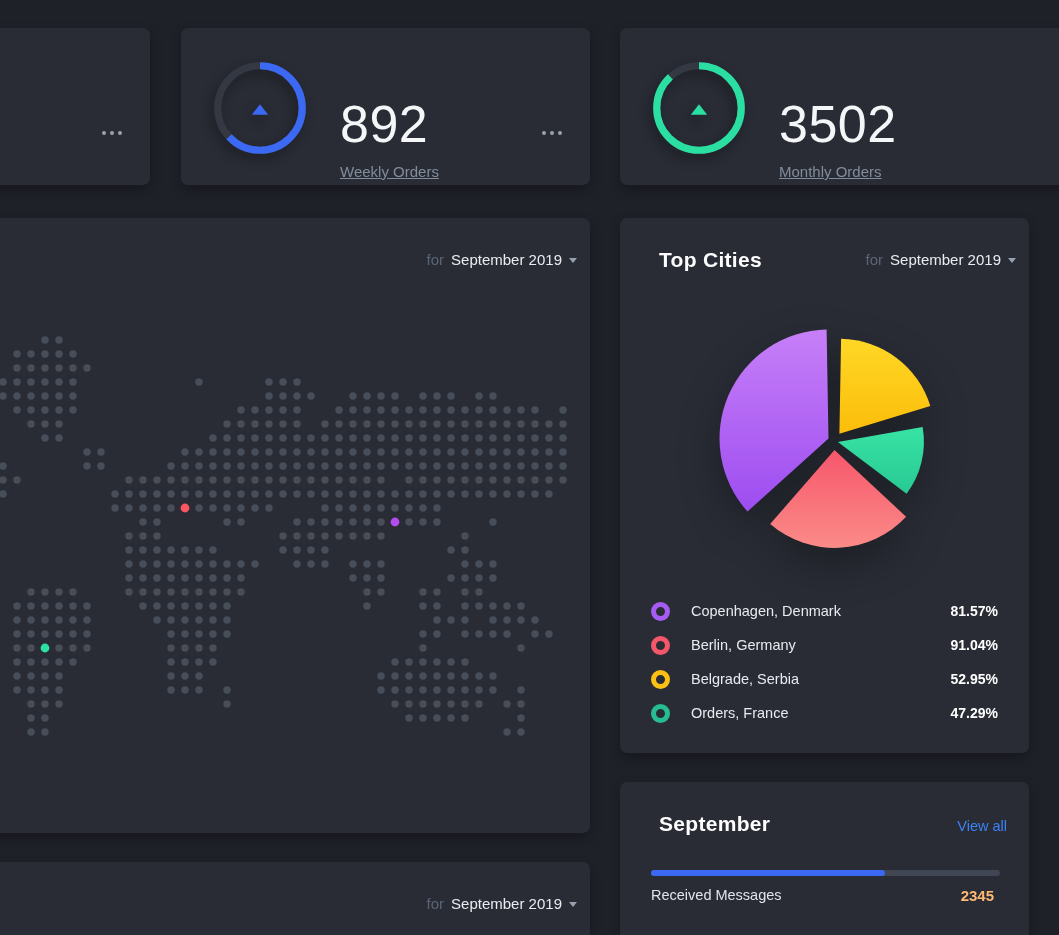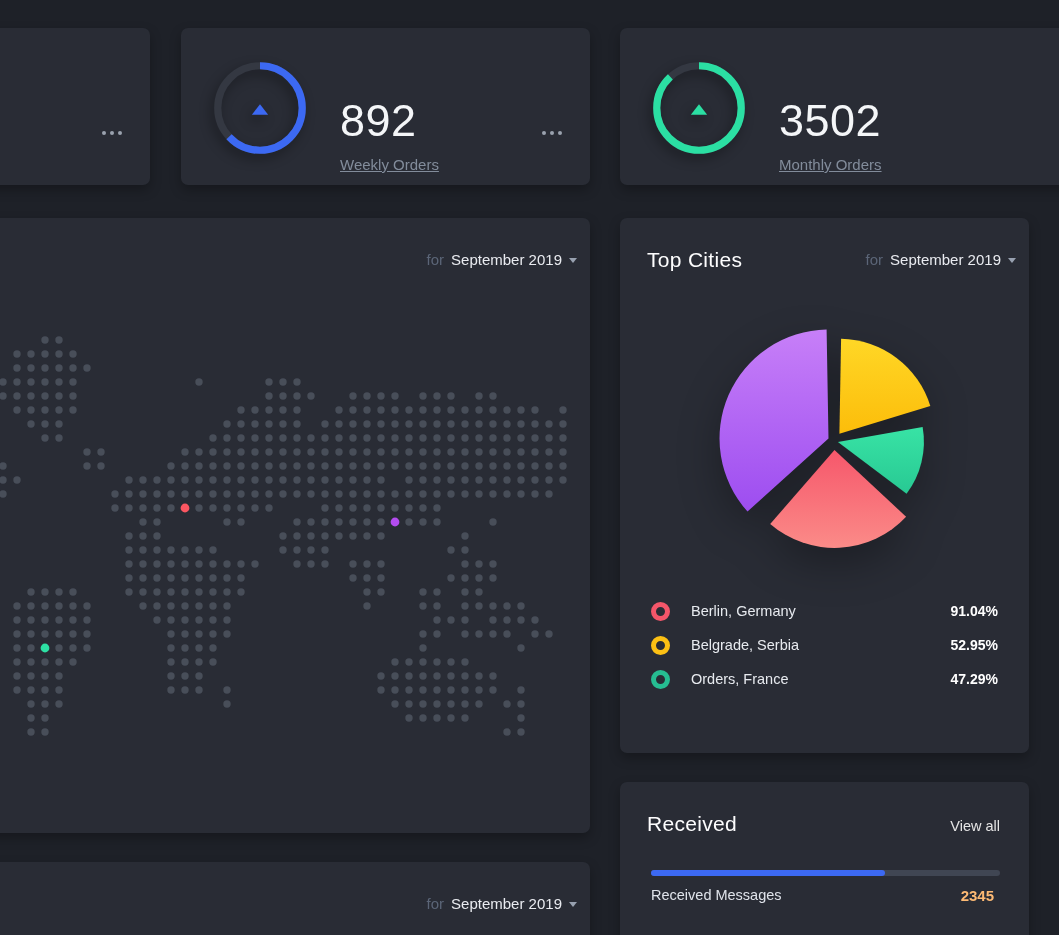--- a/index.html
+++ b/index.html
@@ -11,46 +11,46 @@
   }
   .card {
     position:absolute; background:#292c35; border-radius:7px;
     box-shadow:0 5px 12px rgba(0,0,0,.28);
   }
   
   .stat-card { display:flex; align-items:center; }
   .ring-wrap { position:absolute; left:31px; top:32px; width:96px; height:96px;
     filter:drop-shadow(-3px 5px 6px rgba(0,0,0,.35)); }
   .stat-text { position:absolute; left:159px; top:70px; }
-  .stat-value { font-size:45px; color:#f4f6f8; letter-spacing:.5px; line-height:1; }
+  .stat-value { font-size:52px; color:#f4f6f8; letter-spacing:.5px; line-height:1; }
   .stat-label { font-size:15px; color:#828c9b; margin-top:13px;text-decoration:underline; }
   .more { position:absolute; right:28px; top:103px; display:flex; gap:4px; cursor:pointer; }
   .more i { width:4px; height:4px; border-radius:50%; background:#9aa2ae; }
   
   .filter { position:absolute; top:33px; right:13px; font-size:15px; display:flex;
     align-items:center; cursor:pointer; }
   .filter .pre { color:#5b6577; margin-right:7px; }
   .filter .val { color:#e9ebf0; font-weight:500; }
   .caret { width:0; height:0; border-left:4.5px solid transparent;
     border-right:4.5px solid transparent; border-top:5.5px solid #98a1b0;
     display:inline-block; margin-left:7px; margin-top:2px; }
   
-  .card-title { position:absolute; left:27px; top:30px; font-size:21px;
-    color:#fdfdfe; font-weight:400; letter-spacing:.3px; }
+  .card-title { position:absolute; left:39px; top:30px; font-size:21px;
+    color:#fdfdfe; font-weight:700; letter-spacing:.3px; }
   #pie-svg { position:absolute; left:64px; top:93px;
     filter:drop-shadow(0 16px 20px rgba(0,0,0,.30)); }
   .legend { position:absolute; left:31px; top:376px; right:31px; }
   .legend-row { display:flex; align-items:center; height:34px; }
   .legend-dot { width:19px; height:19px; border-radius:50%; border:5px solid #fff;
     background:transparent; flex:0 0 auto; }
   .legend-label { margin-left:21px; font-size:14.5px; color:#e7eaef; }
   .legend-pct { margin-left:auto; font-size:14px; font-weight:700; color:#ffffff; }
   
-  .view-all { position:absolute; right:29px; top:36px; font-size:14.5px;
-    color:#e5e5e5; cursor:pointer; }
+  .view-all { position:absolute; right:22px; top:36px; font-size:14.5px;
+    color:#3b82f6; cursor:pointer; }
   .msg-bar { position:absolute; left:31px; right:29px; top:88px; height:6px;
     border-radius:3px; background:#404653; }
   .msg-bar-fill { height:6px; border-radius:3px; background:#3c69f3; }
   .msg-row { position:absolute; left:31px; right:35px; top:105px; display:flex; }
   .msg-label { font-size:14.5px; color:#dfe3ea; }
   .msg-value { margin-left:auto; font-size:15px; font-weight:700; color:#fdba74; }
 </style>
 </head>
 <body>
 
@@ -653,39 +653,44 @@
             <stop offset="100%" stop-color="#28c993"></stop>
           </linearGradient>
         </defs>
         <path d="M 144.5 127.6 L 63.5 200.5 A 109 109 0 0 1 142.6 18.6 Z" fill="url(#pg0)"></path>
         <path d="M 150.5 139.0 L 222.1 205.8 A 98 98 0 0 1 86.2 212.9 Z" fill="url(#pg1)"></path>
         <path d="M 155.4 122.8 L 157.1 27.8 A 95 95 0 0 1 246.3 95.0 Z" fill="url(#pg2)"></path>
         <path d="M 153.9 130.9 L 238.6 116.0 A 86 86 0 0 1 222.6 182.7 Z" fill="url(#pg3)"></path>
       </svg>
     <div class="legend">
       <div class="legend-row">
+        <span class="legend-dot" style="border-color: rgb(166, 92, 243);"></span>
+        <span class="legend-label">Copenhagen, Denmark</span>
+        <span class="legend-pct">81.57%</span>
+      </div>
+      <div class="legend-row">
         <span class="legend-dot" style="border-color: rgb(244, 86, 106);"></span>
         <span class="legend-label">Berlin, Germany</span>
         <span class="legend-pct">91.04%</span>
       </div>
       <div class="legend-row">
         <span class="legend-dot" style="border-color: rgb(252, 192, 20);"></span>
         <span class="legend-label">Belgrade, Serbia</span>
         <span class="legend-pct">52.95%</span>
       </div>
       <div class="legend-row">
         <span class="legend-dot" style="border-color: rgb(38, 189, 146);"></span>
         <span class="legend-label">Orders, France</span>
         <span class="legend-pct">47.29%</span>
       </div>
     </div>
   </div>
 
   <div class="card" style="left:620px; top:782px; width:409px; height:200px;">
-    <div class="card-title">Received</div>
+    <div class="card-title">September</div>
     <div class="view-all">View all</div>
     <div class="msg-bar">
       <div class="msg-bar-fill" id="msg-fill" style="width: 67%; background: rgb(60, 105, 243);"></div>
     </div>
     <div class="msg-row">
       <span class="msg-label">Received Messages</span>
       <span class="msg-value">2345</span>
     </div>
   </div>
 

